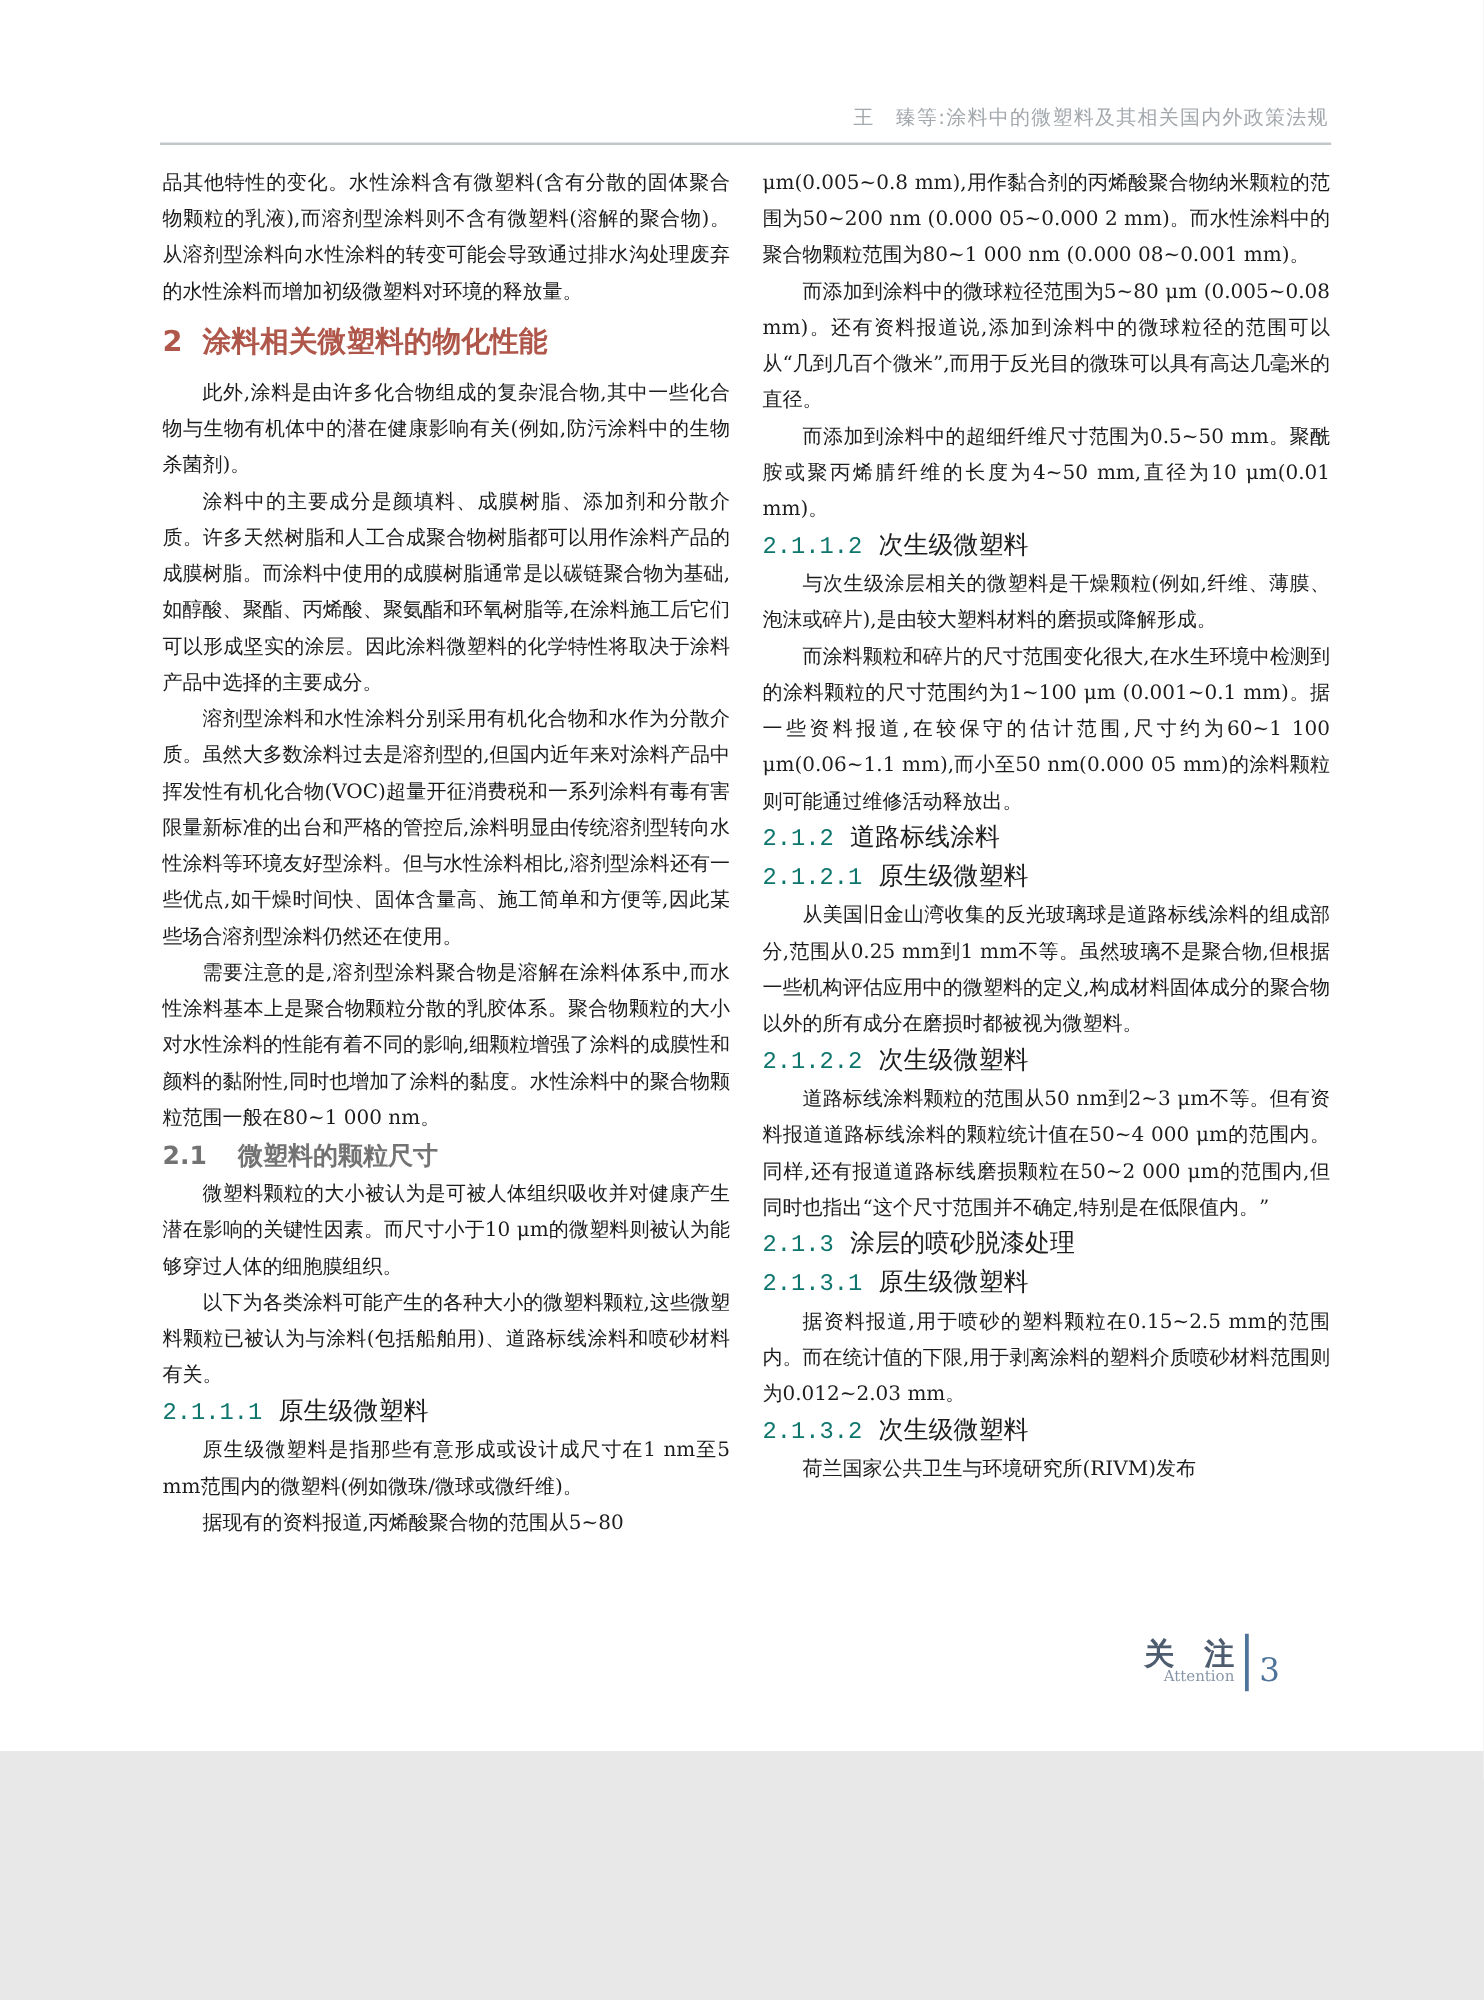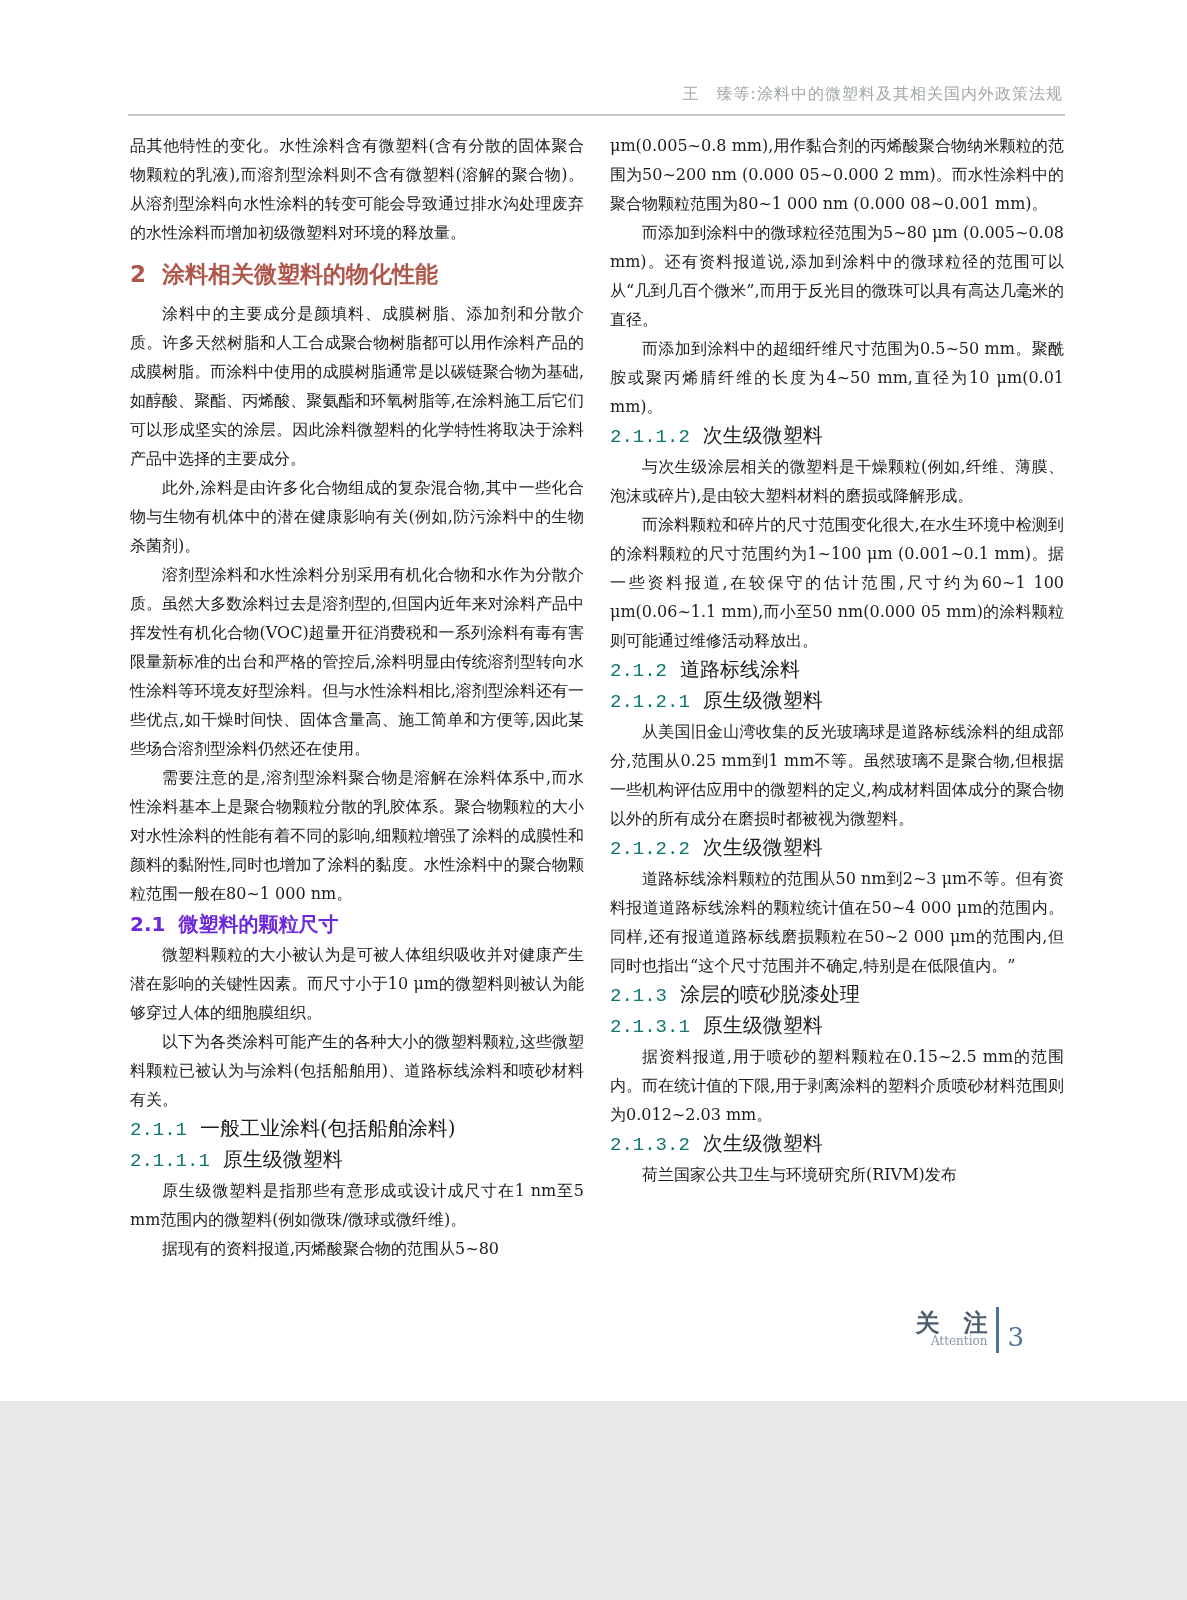--- a/index.html
+++ b/index.html
@@ -62,27 +62,27 @@
     margin: 13px 0 11px 0;
     font-family: "DejaVu Sans", "Liberation Sans", sans-serif;
     font-weight: bold;
     font-size: 23px;
     line-height: 28px;
     color: #b0574b;
   }
   .h2 {
     display: flex;
     align-items: flex-start;
-    gap: 13px;
+    gap: 25px;
     margin: 2px 0 1px 0;
     font-family: "DejaVu Sans", "Liberation Sans", sans-serif;
     font-weight: bold;
     font-size: 20px;
     line-height: 29px;
-    color: #6d28d9;
+    color: #737373;
   }
   .h3 {
     display: flex;
     align-items: baseline;
     gap: 13px;
     margin: 0;
     font-size: 20px;
     line-height: 29px;
   }
   .h3 .num {
@@ -134,34 +134,30 @@
   <div class="header-rule"></div>
 
   <div class="columns">
 
     <div class="col">
       <p class="body-p no-indent">品其他特性的变化。水性涂料含有微塑料(含有分散的固体聚合物颗粒的乳液),而溶剂型涂料则不含有微塑料(溶解的聚合物)。从溶剂型涂料向水性涂料的转变可能会导致通过排水沟处理废弃的水性涂料而增加初级微塑料对环境的释放量。</p>
       <div class="h1">
         <span class="num">2</span>
         <span class="title">涂料相关微塑料的物化性能</span>
       </div>
+      <p class="body-p">此外,涂料是由许多化合物组成的复杂混合物,其中一些化合物与生物有机体中的潜在健康影响有关(例如,防污涂料中的生物杀菌剂)。</p>
       <p class="body-p">涂料中的主要成分是颜填料、成膜树脂、添加剂和分散介质。许多天然树脂和人工合成聚合物树脂都可以用作涂料产品的成膜树脂。而涂料中使用的成膜树脂通常是以碳链聚合物为基础,如醇酸、聚酯、丙烯酸、聚氨酯和环氧树脂等,在涂料施工后它们可以形成坚实的涂层。因此涂料微塑料的化学特性将取决于涂料产品中选择的主要成分。</p>
-      <p class="body-p">此外,涂料是由许多化合物组成的复杂混合物,其中一些化合物与生物有机体中的潜在健康影响有关(例如,防污涂料中的生物杀菌剂)。</p>
       <p class="body-p">溶剂型涂料和水性涂料分别采用有机化合物和水作为分散介质。虽然大多数涂料过去是溶剂型的,但国内近年来对涂料产品中挥发性有机化合物(VOC)超量开征消费税和一系列涂料有毒有害限量新标准的出台和严格的管控后,涂料明显由传统溶剂型转向水性涂料等环境友好型涂料。但与水性涂料相比,溶剂型涂料还有一些优点,如干燥时间快、固体含量高、施工简单和方便等,因此某些场合溶剂型涂料仍然还在使用。</p>
       <p class="body-p">需要注意的是,溶剂型涂料聚合物是溶解在涂料体系中,而水性涂料基本上是聚合物颗粒分散的乳胶体系。聚合物颗粒的大小对水性涂料的性能有着不同的影响,细颗粒增强了涂料的成膜性和颜料的黏附性,同时也增加了涂料的黏度。水性涂料中的聚合物颗粒范围一般在80~1 000 nm。</p>
       <div class="h2">
         <span class="num">2.1</span>
         <span class="title">微塑料的颗粒尺寸</span>
       </div>
       <p class="body-p">微塑料颗粒的大小被认为是可被人体组织吸收并对健康产生潜在影响的关键性因素。而尺寸小于10 μm的微塑料则被认为能够穿过人体的细胞膜组织。</p>
       <p class="body-p">以下为各类涂料可能产生的各种大小的微塑料颗粒,这些微塑料颗粒已被认为与涂料(包括船舶用)、道路标线涂料和喷砂材料有关。</p>
-      <div class="h3">
-        <span class="num">2.1.1</span>
-        <span class="title">一般工业涂料(包括船舶涂料)</span>
-      </div>
       <div class="h3">
         <span class="num">2.1.1.1</span>
         <span class="title">原生级微塑料</span>
       </div>
       <p class="body-p">原生级微塑料是指那些有意形成或设计成尺寸在1 nm至5 mm范围内的微塑料(例如微珠/微球或微纤维)。</p>
       <p class="body-p">据现有的资料报道,丙烯酸聚合物的范围从5~80</p>
     </div>
 
     <div class="col">
       <p class="body-p no-indent">μm(0.005~0.8 mm),用作黏合剂的丙烯酸聚合物纳米颗粒的范围为50~200 nm (0.000 05~0.000 2 mm)。而水性涂料中的聚合物颗粒范围为80~1 000 nm (0.000 08~0.001 mm)。</p>

